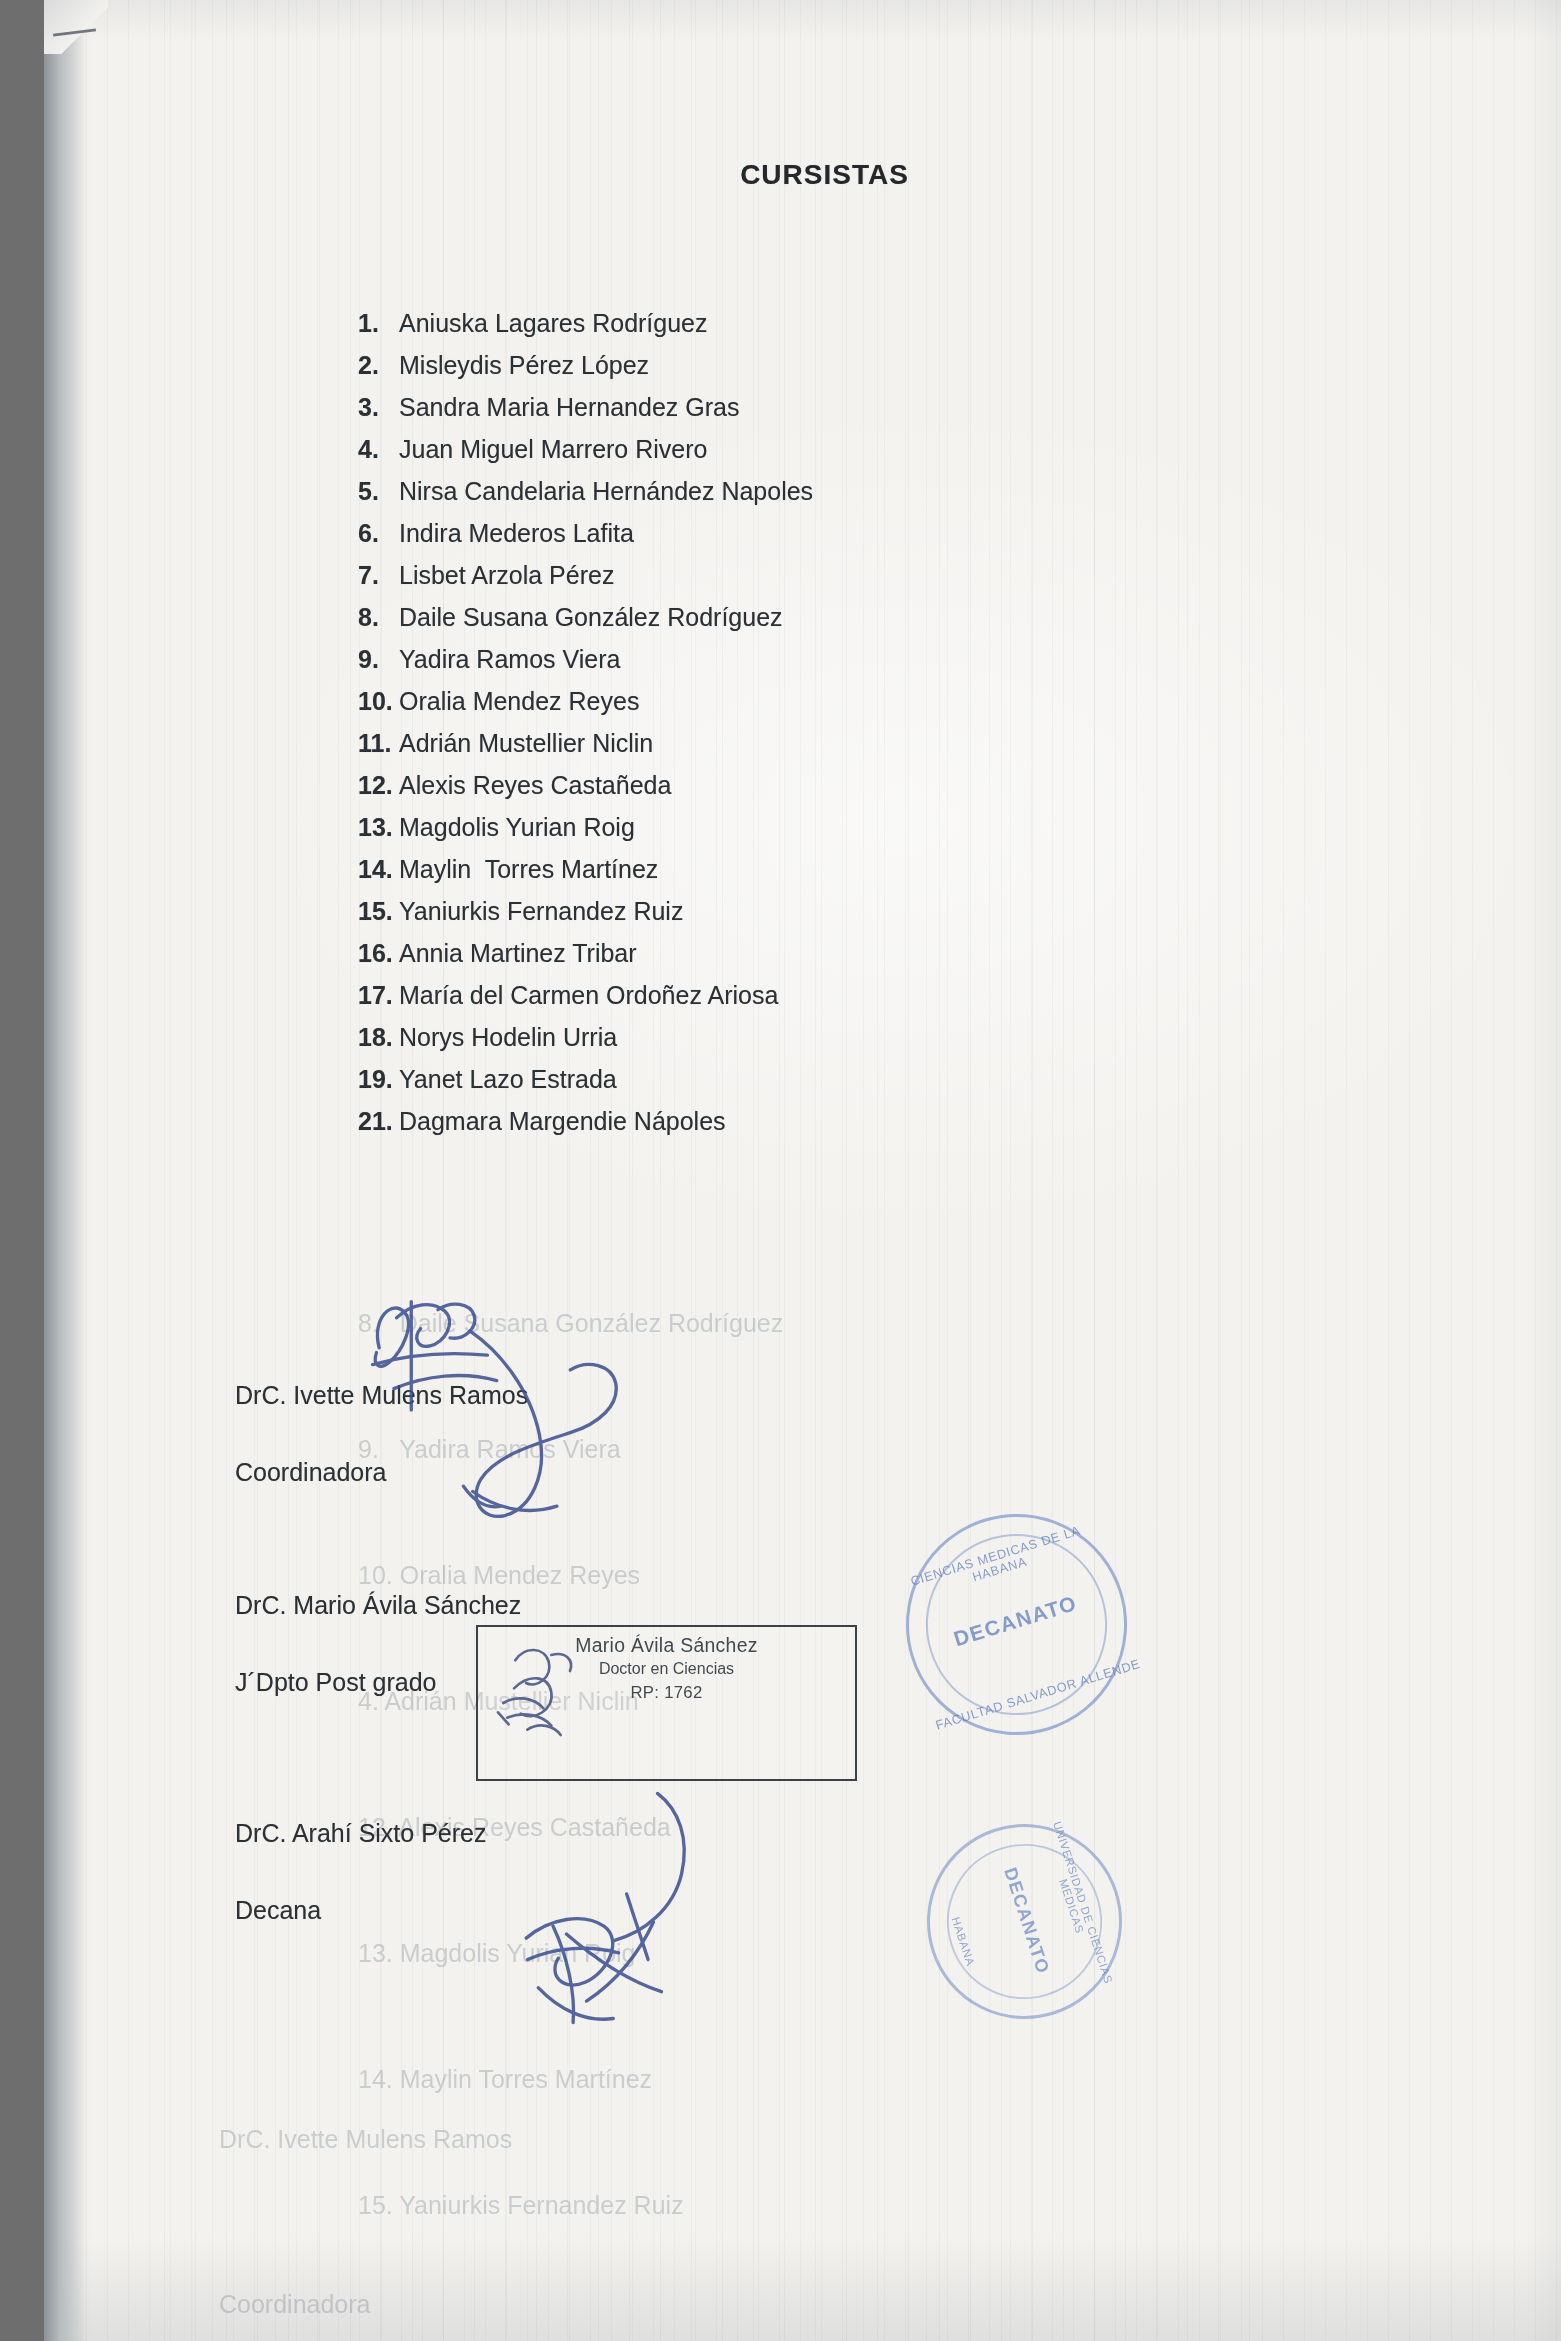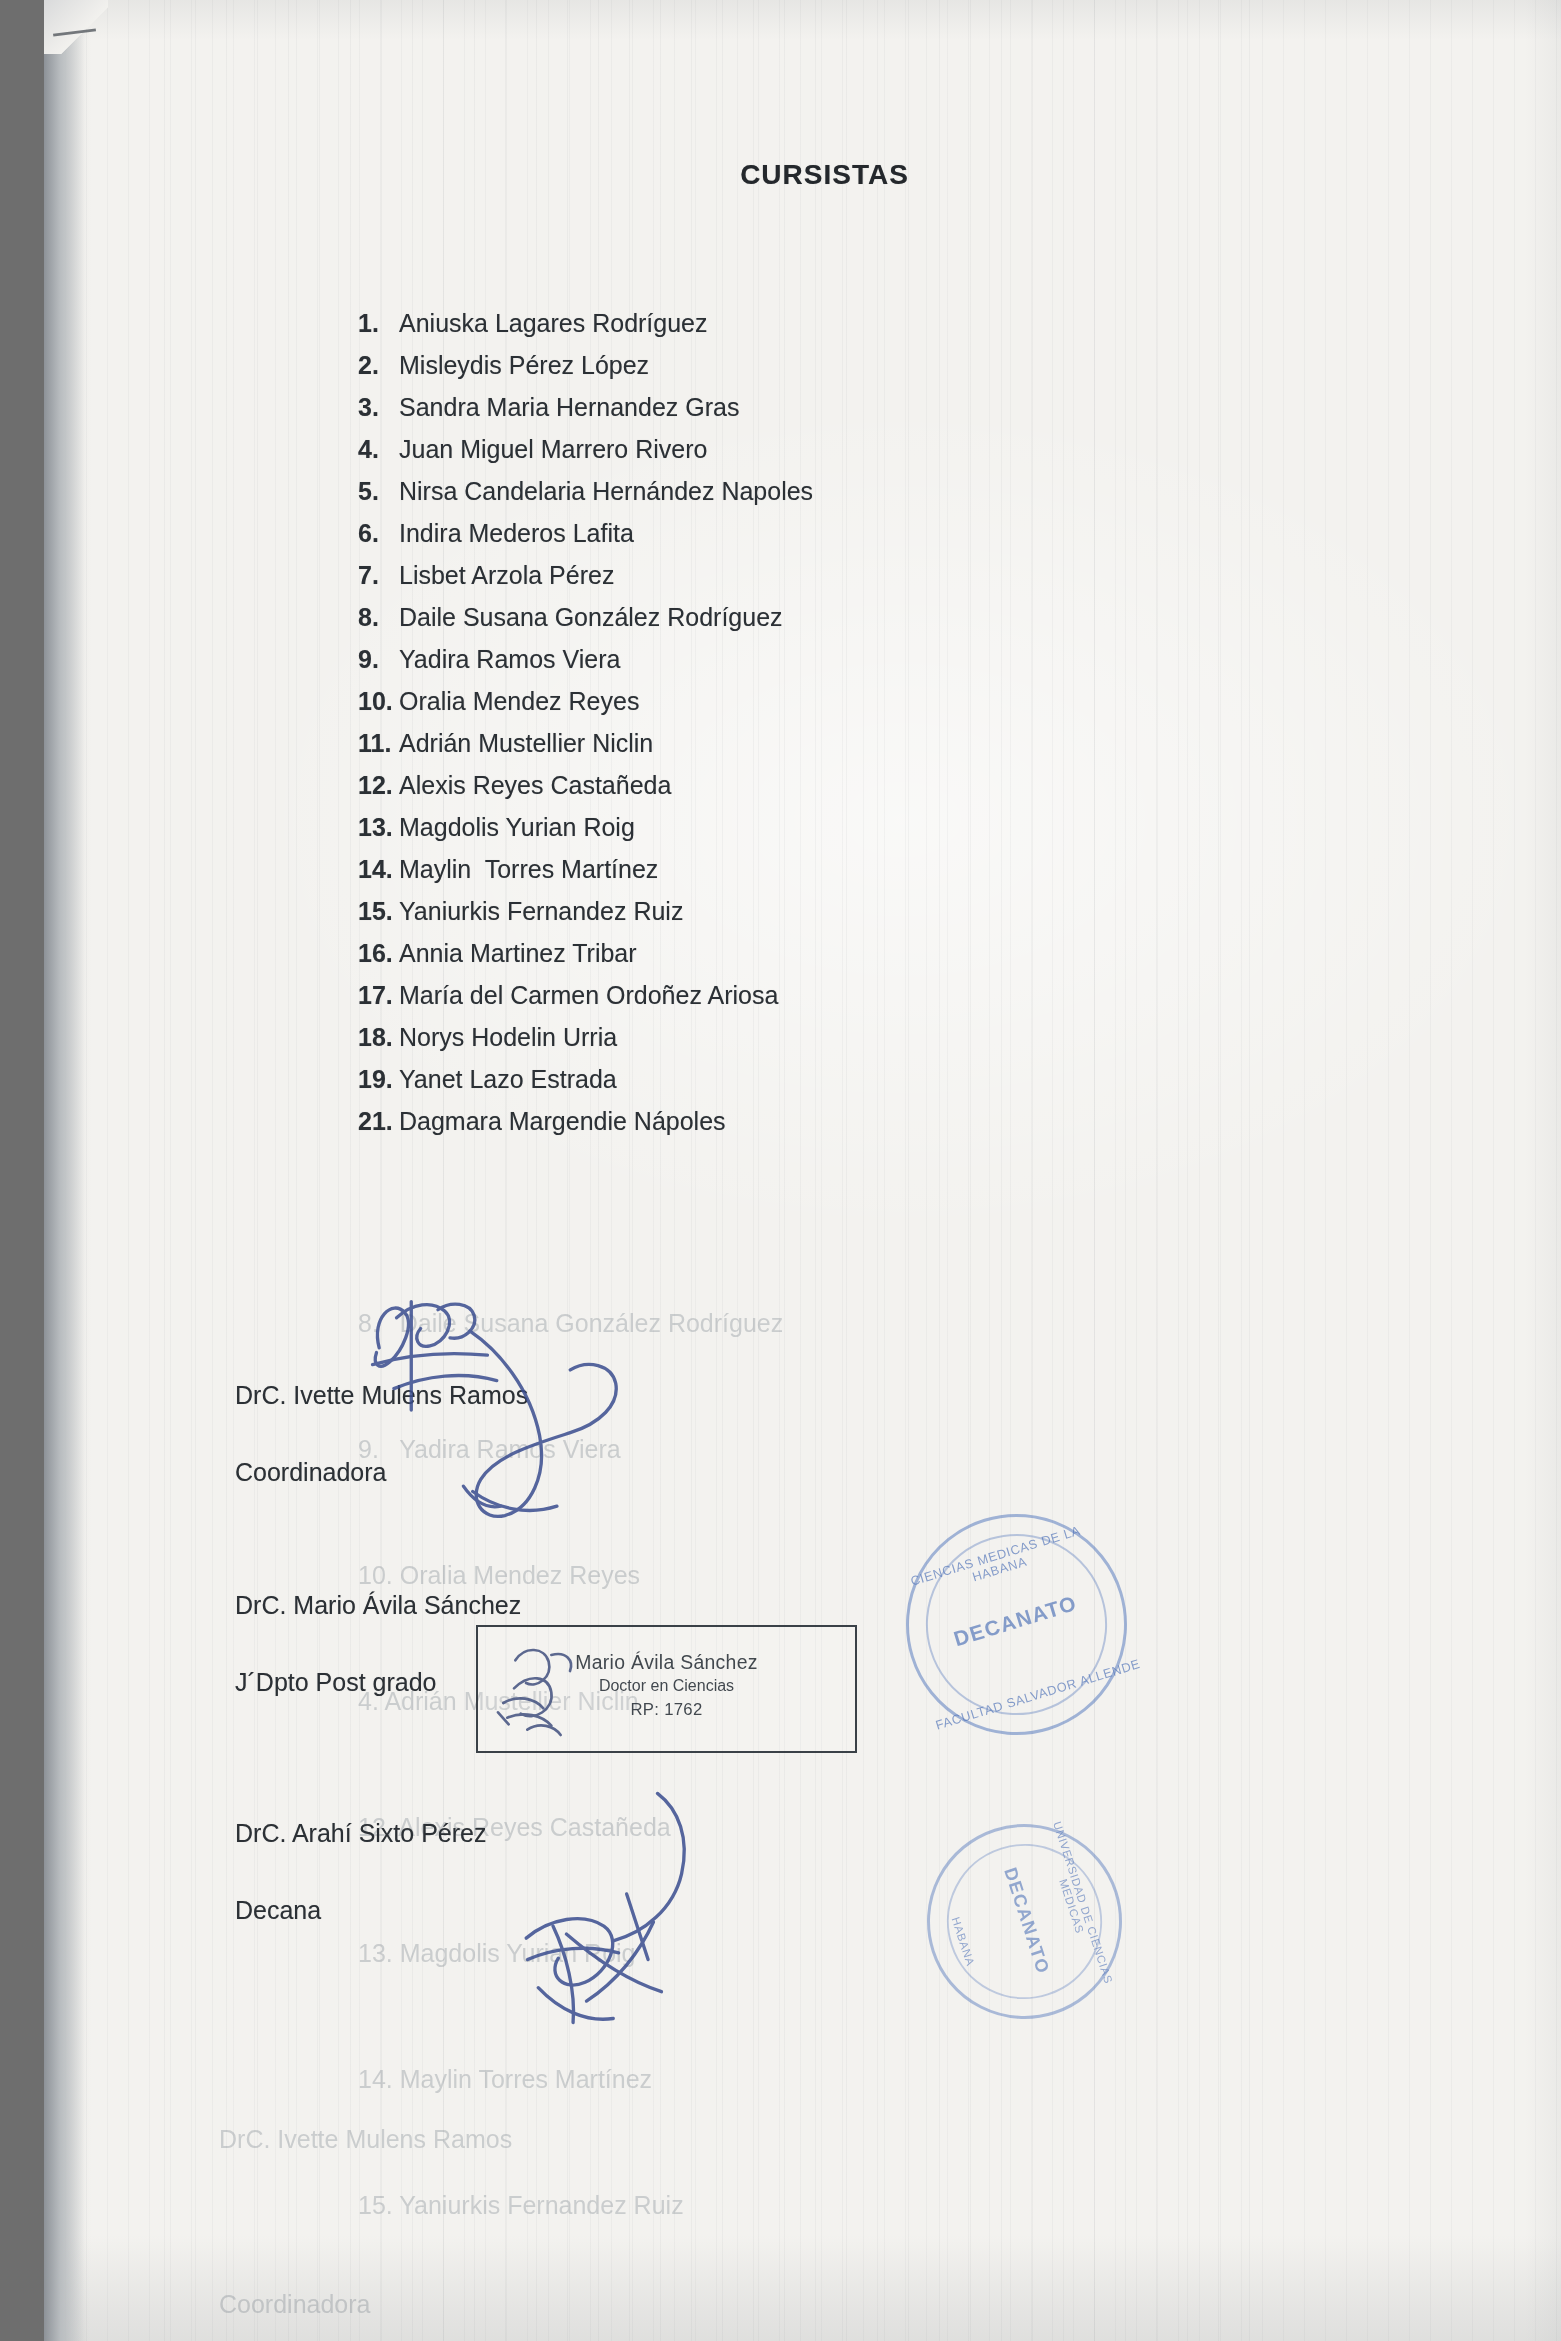--- a/index.html
+++ b/index.html
@@ -150,28 +150,28 @@
 
   
   .ink { position: absolute; pointer-events: none; }
 
   
   .name-stamp {
     position: absolute;
     left: 432px;
     top: 1625px;
     width: 381px;
-    height: 128px;
+    height: 156px;
     border: 2.7px solid #2b3239;
     box-sizing: border-box;
     text-align: center;
     color: #333a41;
     font-size: 17.4px;
     line-height: 24px;
-    padding-top: 23px;
+    padding-top: 6px;
     letter-spacing: 0.3px;
     opacity: .92;
     background: rgba(255,255,255,0.10);
   }
   .name-stamp .l1 { font-size: 19.4px; }
   .name-stamp .l2 { font-size: 16px; letter-spacing: 0; }
   .name-stamp .l3 { font-size: 16.7px; }
 
   
   .round-stamp {

